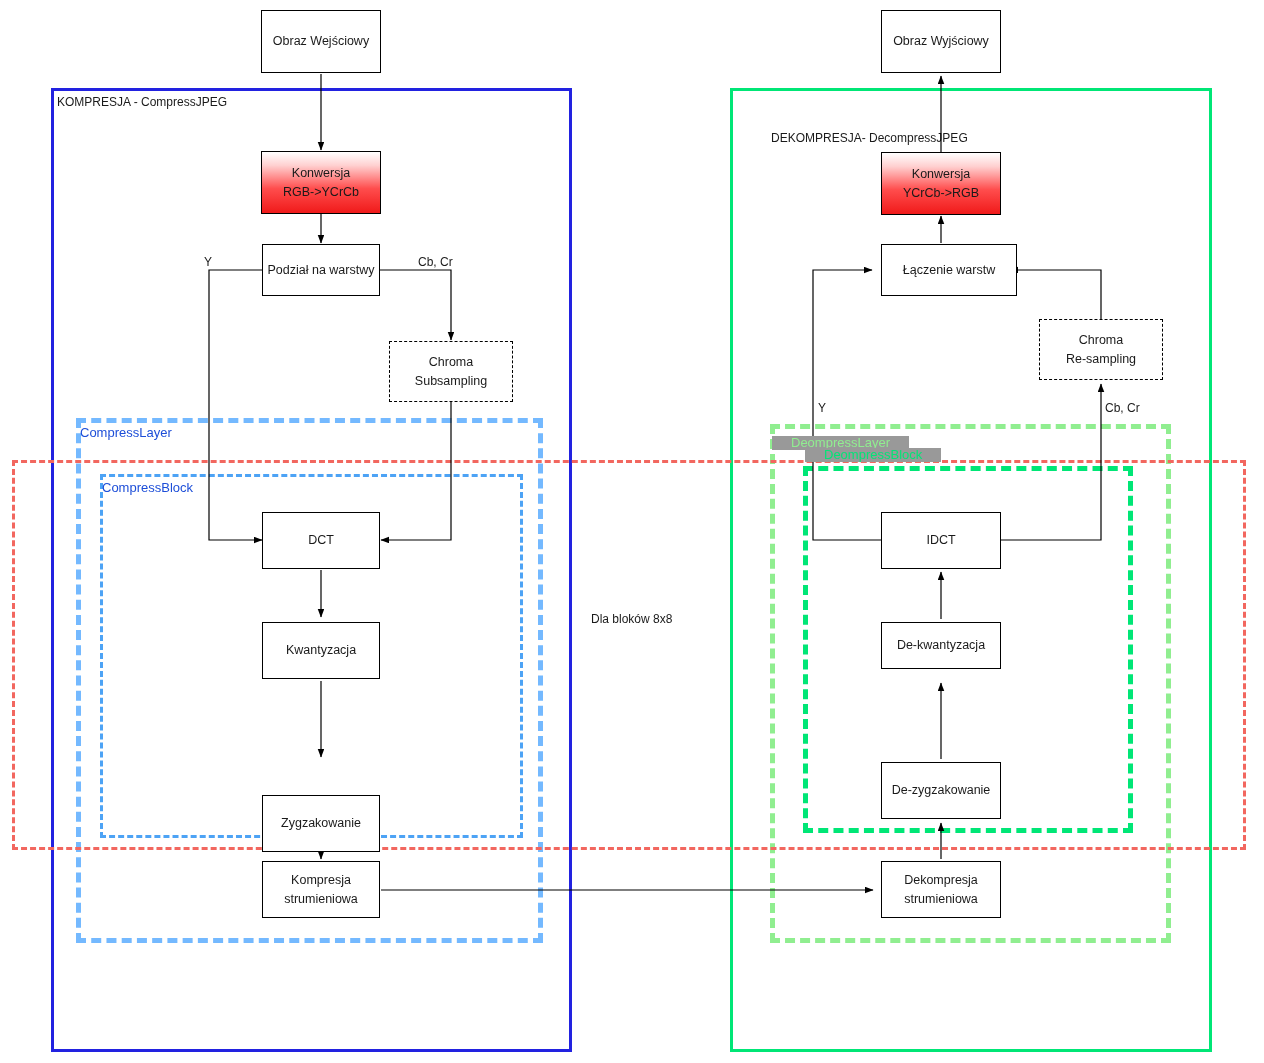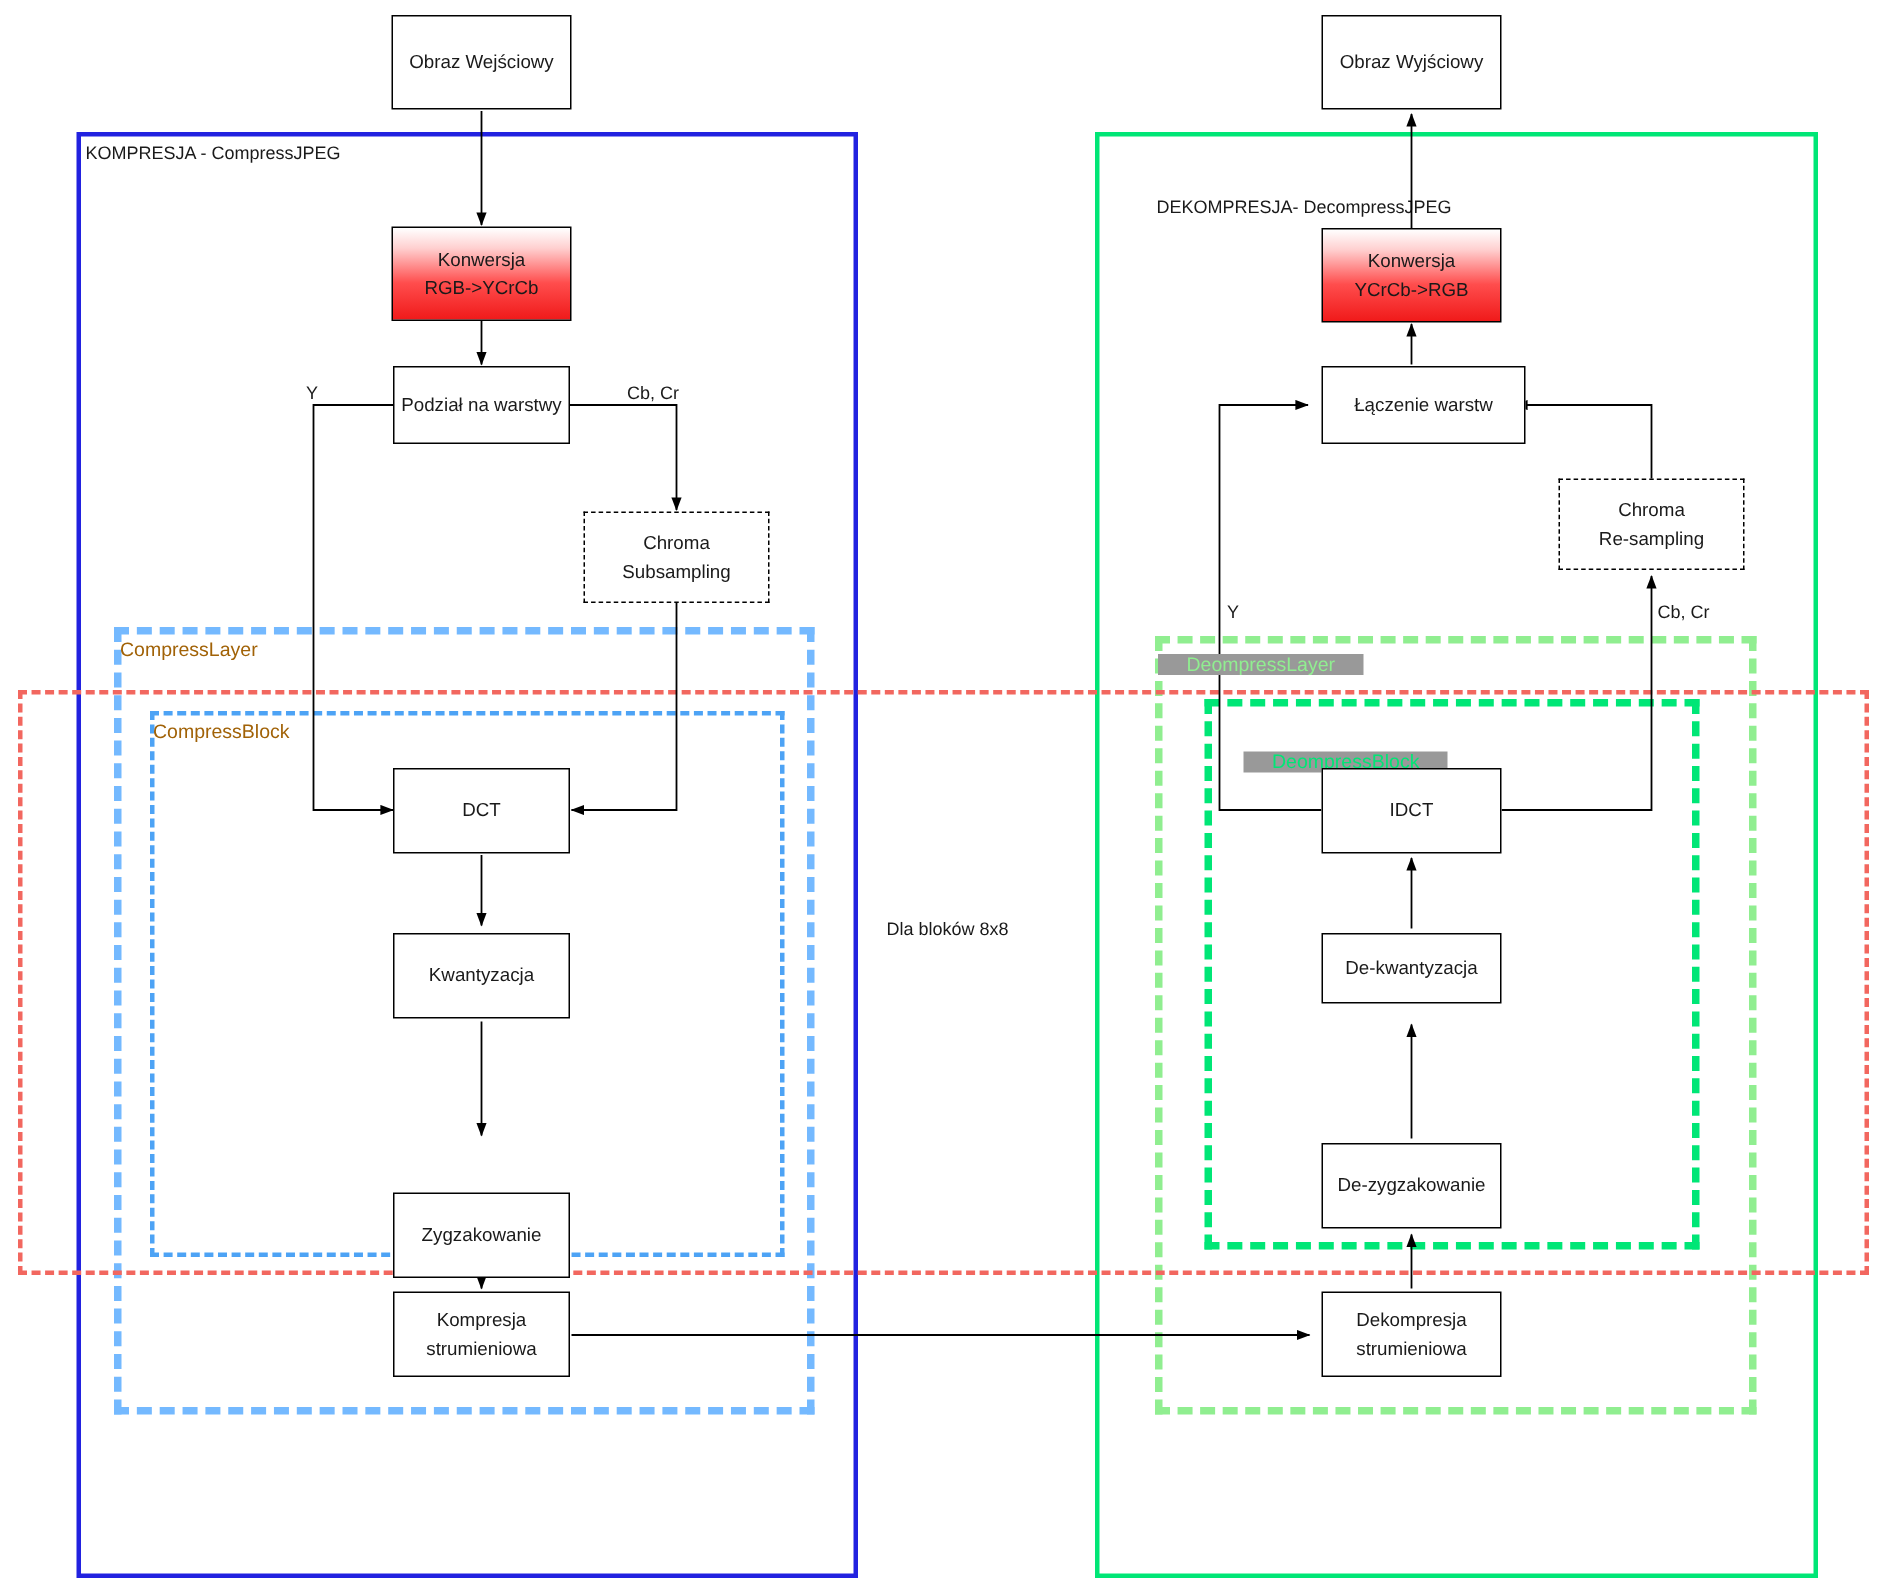--- a/index.html
+++ b/index.html
@@ -48,21 +48,21 @@
   .dash-decompressblock{border:5px dashed #00e676;}
   .dash-red{border:3px dashed #f2675f;z-index:3;}
 
   .tag{
     position:absolute;
     font-size:13px;
     z-index:5;
     white-space:nowrap;
     line-height:1.1;
   }
-  .tag-blue{color:#a16207;}
+  .tag-blue{color:#1d4ed8;}
   .tag-hl{background:#999999;padding:0 19px;}
   .tag-lgreen{color:#90ee90;}
   .tag-green{color:#00e676;}
 
   
   .txt{
     position:absolute;
     font-size:12px;
     color:#1a1a1a;
     white-space:nowrap;
@@ -86,21 +86,21 @@
   <div class="frame-dash dash-compresslayer" style="left:76px;top:418px;width:467px;height:525px;"></div>
   <div class="tag tag-blue" style="left:80px;top:426px;">CompressLayer</div>
 
   <div class="frame-dash dash-compressblock" style="left:100px;top:474px;width:423px;height:364px;"></div>
   <div class="tag tag-blue" style="left:102px;top:481px;">CompressBlock</div>
 
   <div class="frame-dash dash-decompresslayer" style="left:770px;top:424px;width:401px;height:519px;"></div>
   <div class="tag tag-lgreen tag-hl" style="left:772px;top:436px;">DeompressLayer</div>
 
   <div class="frame-dash dash-decompressblock" style="left:803px;top:466px;width:330px;height:367px;"></div>
-  <div class="tag tag-green tag-hl" style="left:805px;top:501px;margin-left:24px;">DeompressBlock</div>
+  <div class="tag tag-green tag-hl" style="left:805px;top:448px;">DeompressBlock</div>
 
   <div class="frame-dash dash-red" style="left:12px;top:460px;width:1234px;height:390px;"></div>
   <div class="txt" style="left:591px;top:612px;">Dla bloków 8x8</div>
 
   <svg class="wires" viewBox="0 0 1264 1063">
     <defs>
       <marker id="ah" markerWidth="10" markerHeight="10" refX="8.4" refY="3.4" orient="auto" markerUnits="userSpaceOnUse">
         <path d="M0,0 L9,3.4 L0,6.8 z" fill="#000"></path>
       </marker>
     </defs>

